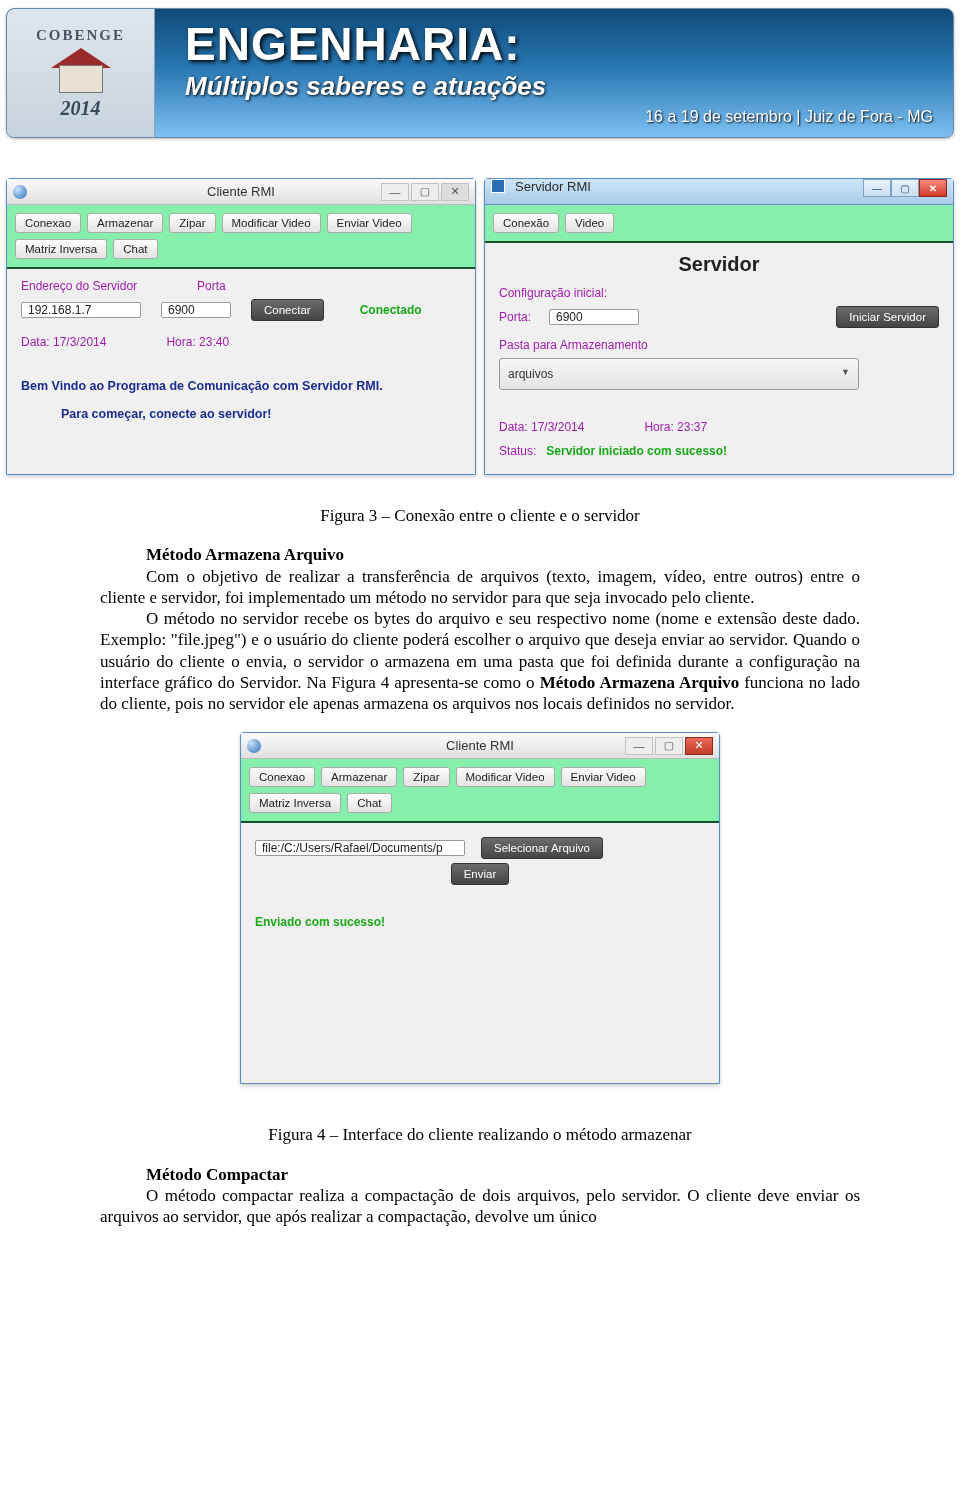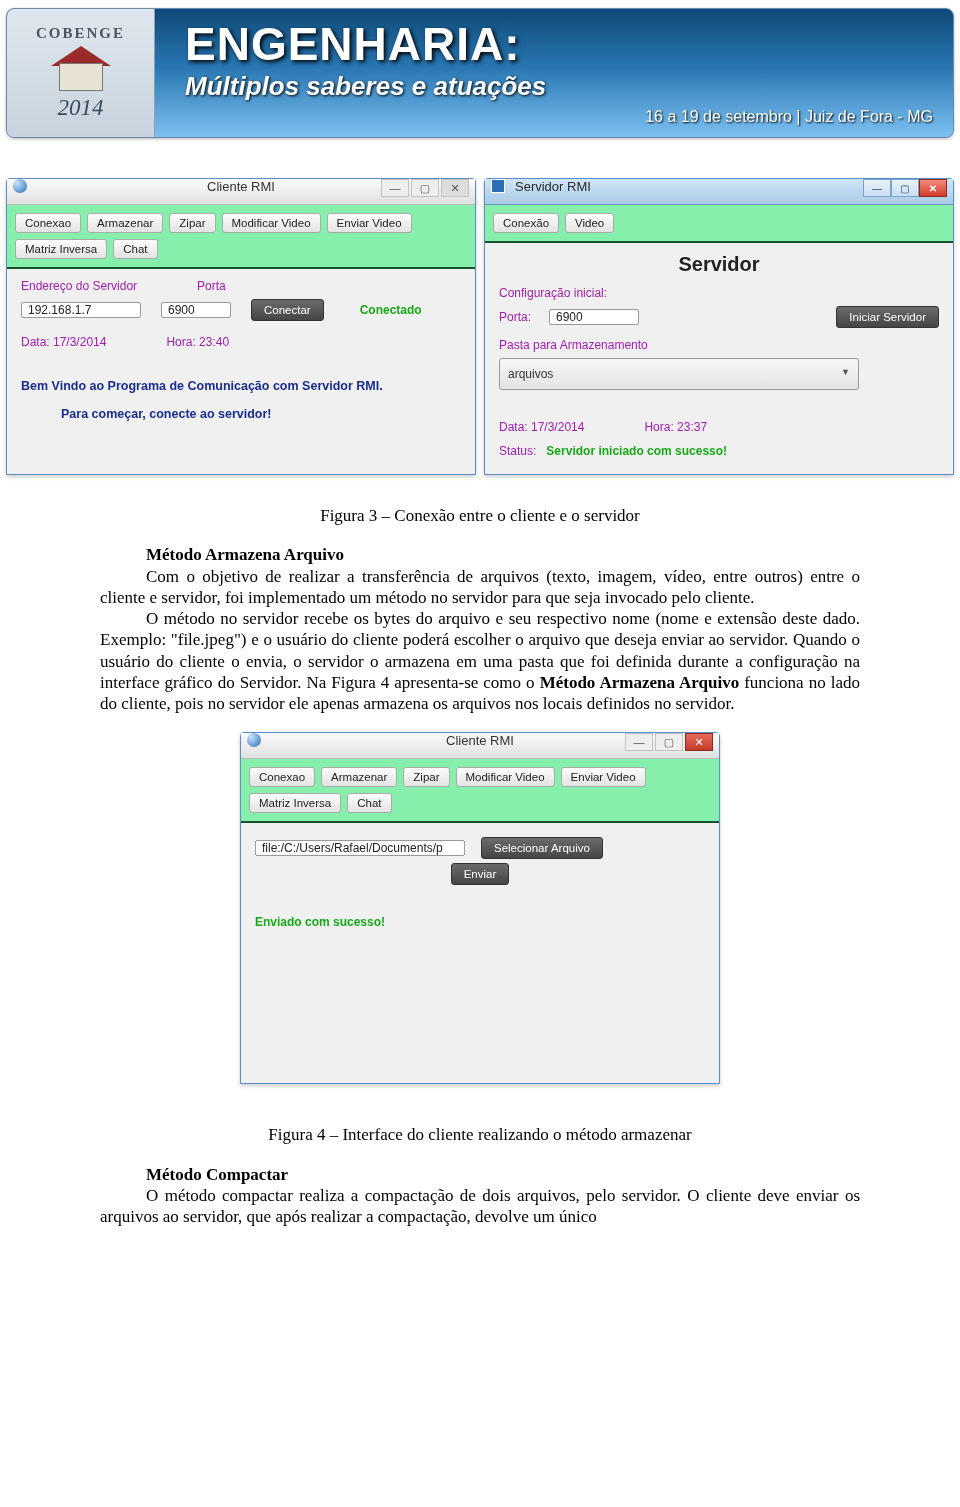--- a/index.html
+++ b/index.html
@@ -35,41 +35,41 @@
     position: relative;
   }
   .banner-left .house .roof {
     position:absolute; top:0; left:50%; transform:translateX(-50%);
     width:0; height:0; border-left:30px solid transparent; border-right:30px solid transparent; border-bottom:20px solid #9b2b2b;
   }
   .banner-left .house .wall {
     position:absolute; bottom:0; left:50%; transform:translateX(-50%);
     width:44px; height:28px; background:#e8e2d5; border:1px solid #777;
   }
-  .banner-left .year { font-size: 23px; font-weight:normal; color:#3a4a5a; font-style: italic; }
+  .banner-left .year { font-size: 20px; font-weight:bold; color:#3a4a5a; font-style: italic; }
   .banner-right { flex:1; display:flex; flex-direction:column; justify-content:center; padding: 6px 20px 6px 30px; font-family: Arial, Helvetica, sans-serif; }
   .banner-title { font-size: 46px; font-weight: bold; color:#fff; text-shadow: 2px 2px 4px #000; letter-spacing:1px; line-height:1; }
   .banner-sub { font-size: 26px; font-weight:bold; font-style: italic; color:#fff; text-shadow: 1px 1px 3px #000; margin-top:4px; }
   .banner-date { font-size: 16px; color:#fff; text-align:right; margin-top:6px; text-shadow:1px 1px 2px #000; }
 
   
   .shot-row { display:flex; gap:8px; margin: 40px 6px 0 6px; }
   .win7 {
     flex:1;
     background:#ededed;
     border:1px solid #5a8ec8;
     border-radius:4px 4px 0 0;
     font-family: "Segoe UI", Tahoma, sans-serif;
     font-size:12px;
     color:#222;
     box-shadow: 0 2px 4px rgba(0,0,0,.2);
     display:flex; flex-direction:column;
   }
   
-  .tb-gray { height:26px; background: linear-gradient(#fbfbfb,#e0e0e0); display:flex; align-items:flex-start; padding:0 6px; border-bottom:1px solid #bbb; position:relative; }
+  .tb-gray { height:26px; background: linear-gradient(#fbfbfb,#e0e0e0); display:flex; align-items:center; padding:0 6px; border-bottom:1px solid #bbb; position:relative; }
   .tb-gray .title { position:absolute; left:50%; transform:translateX(-50%); font-size:13px; color:#333;}
   .tb-gray .ctrls { margin-left:auto; display:flex; gap:2px; }
   .tb-gray .ctrl-btn { width:28px; height:18px; background:#eee; border:1px solid #c2c2c2; display:flex; align-items:center; justify-content:center; font-size:11px; color:#555; }
   .tb-gray .close { background:#ddd; }
   .appicon { width:14px; height:14px; border-radius:50%; background: radial-gradient(circle at 30% 30%, #c7e3ff, #2a6fb5); margin-right:6px; }
 
   
   .tb-aero { height:26px; background: linear-gradient(#cfe5f7,#a9cbe8); display:flex; align-items:flex-start; padding:0 6px; border-bottom:1px solid #6b94bd; position:relative; }
   .tb-aero .title { color:#2a2a2a; font-size:13px; margin-left:4px; }
   .tb-aero .ctrls { margin-left:auto; display:flex; }

